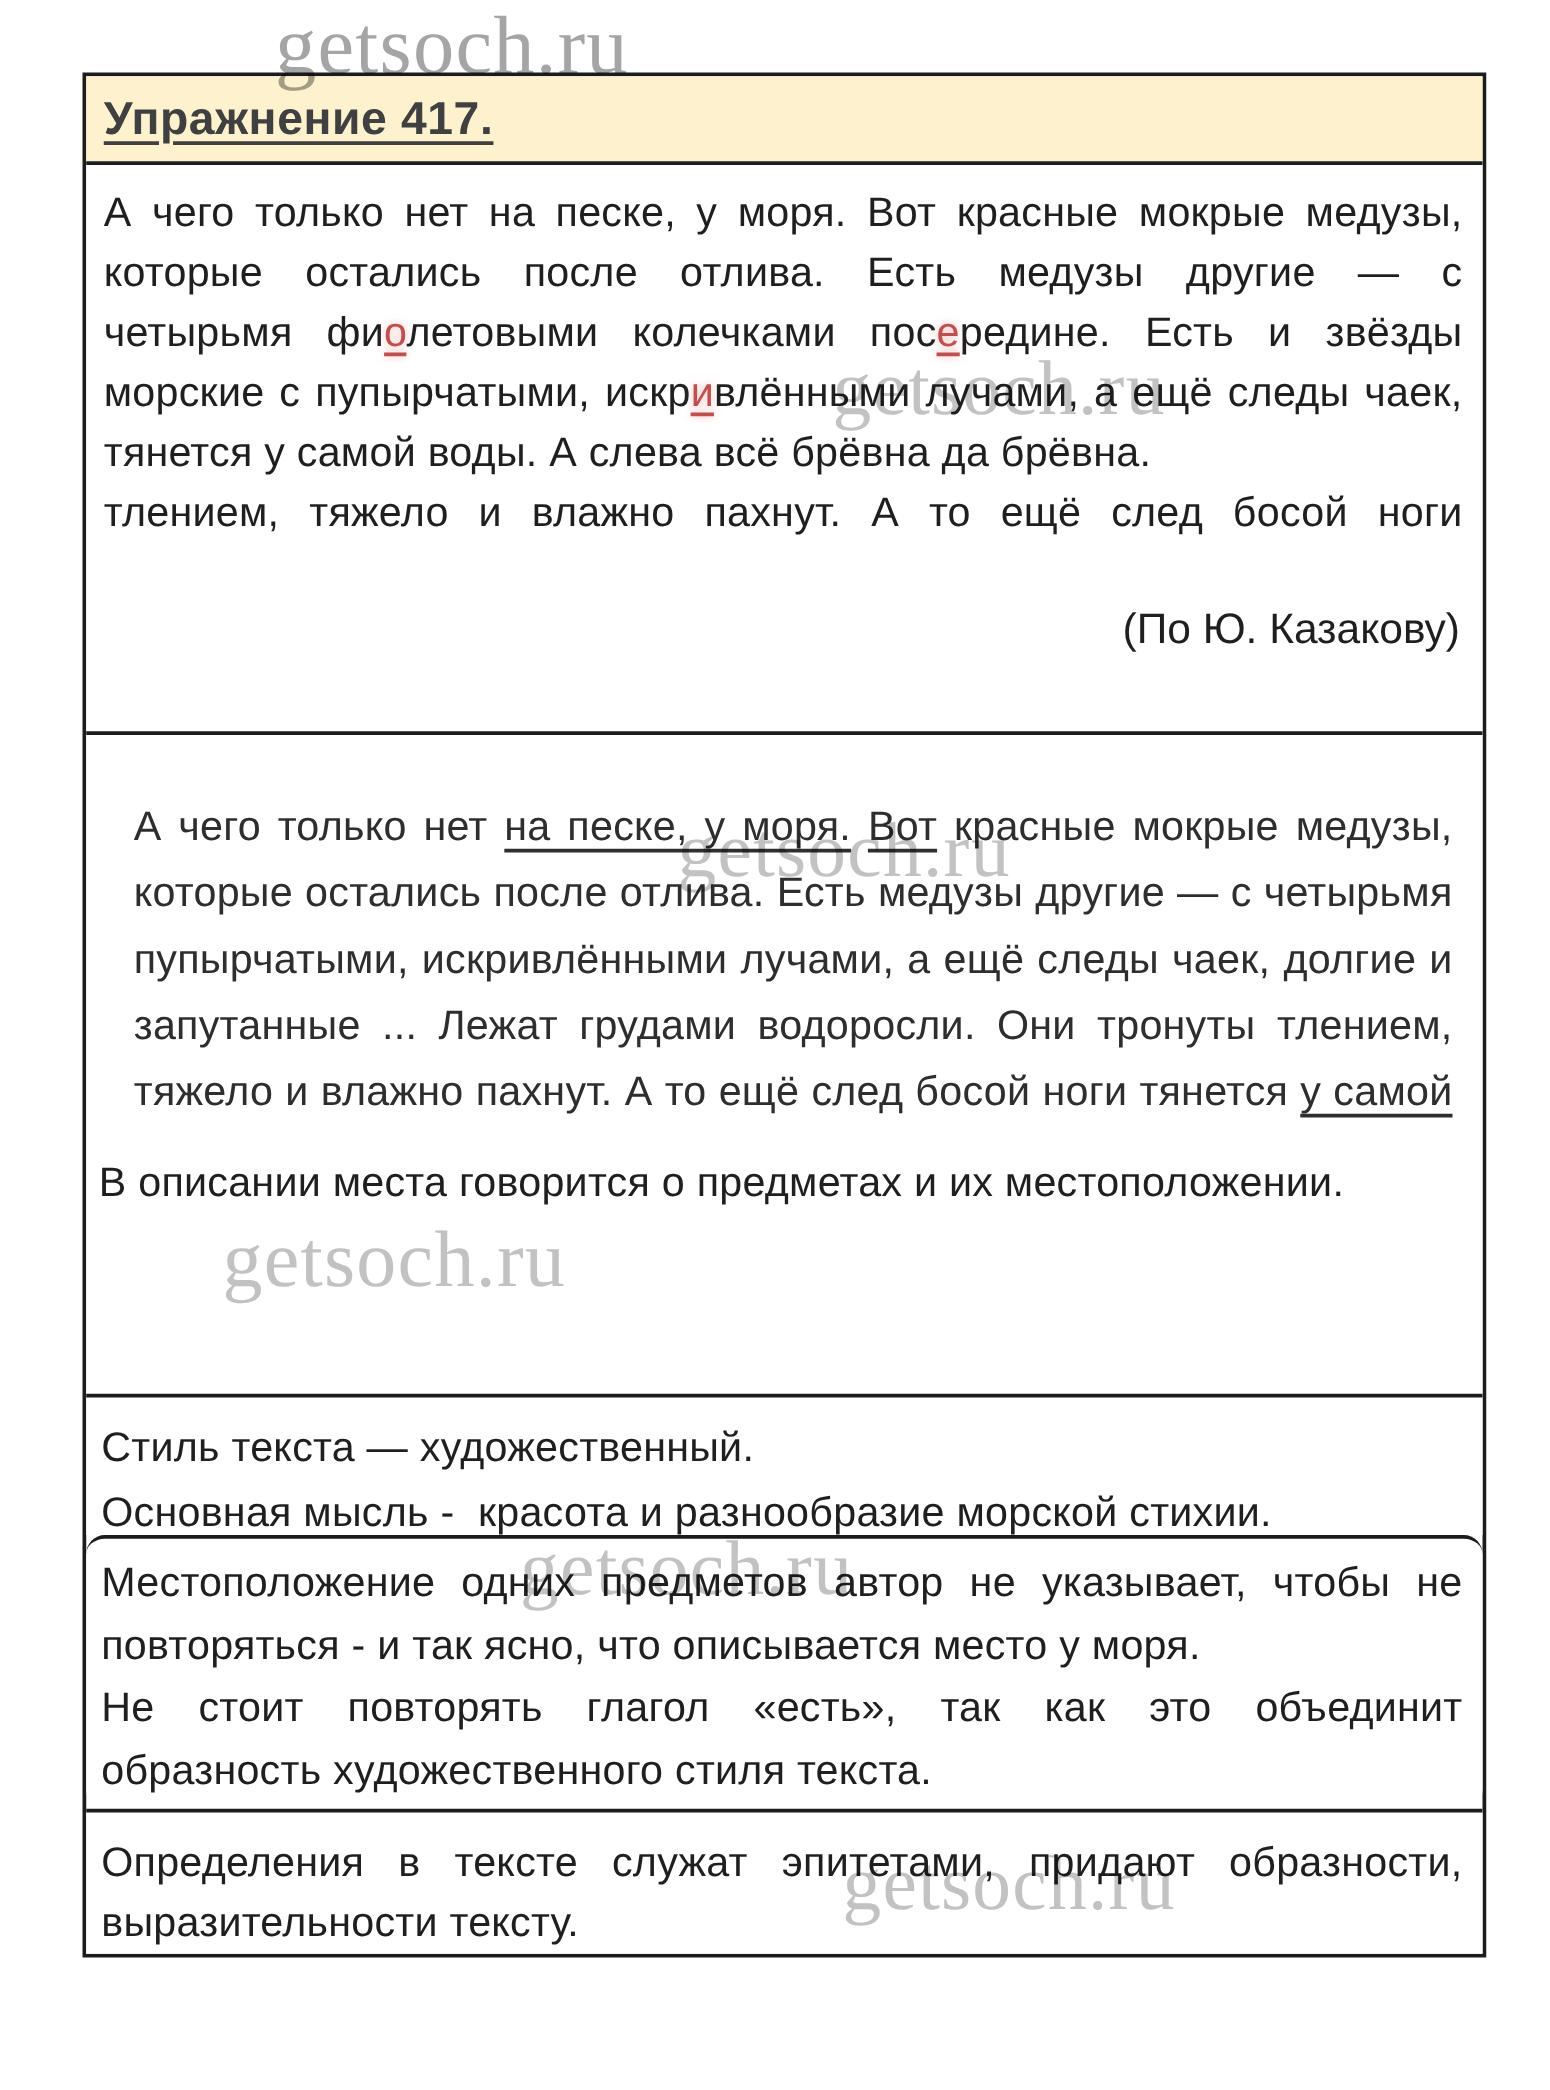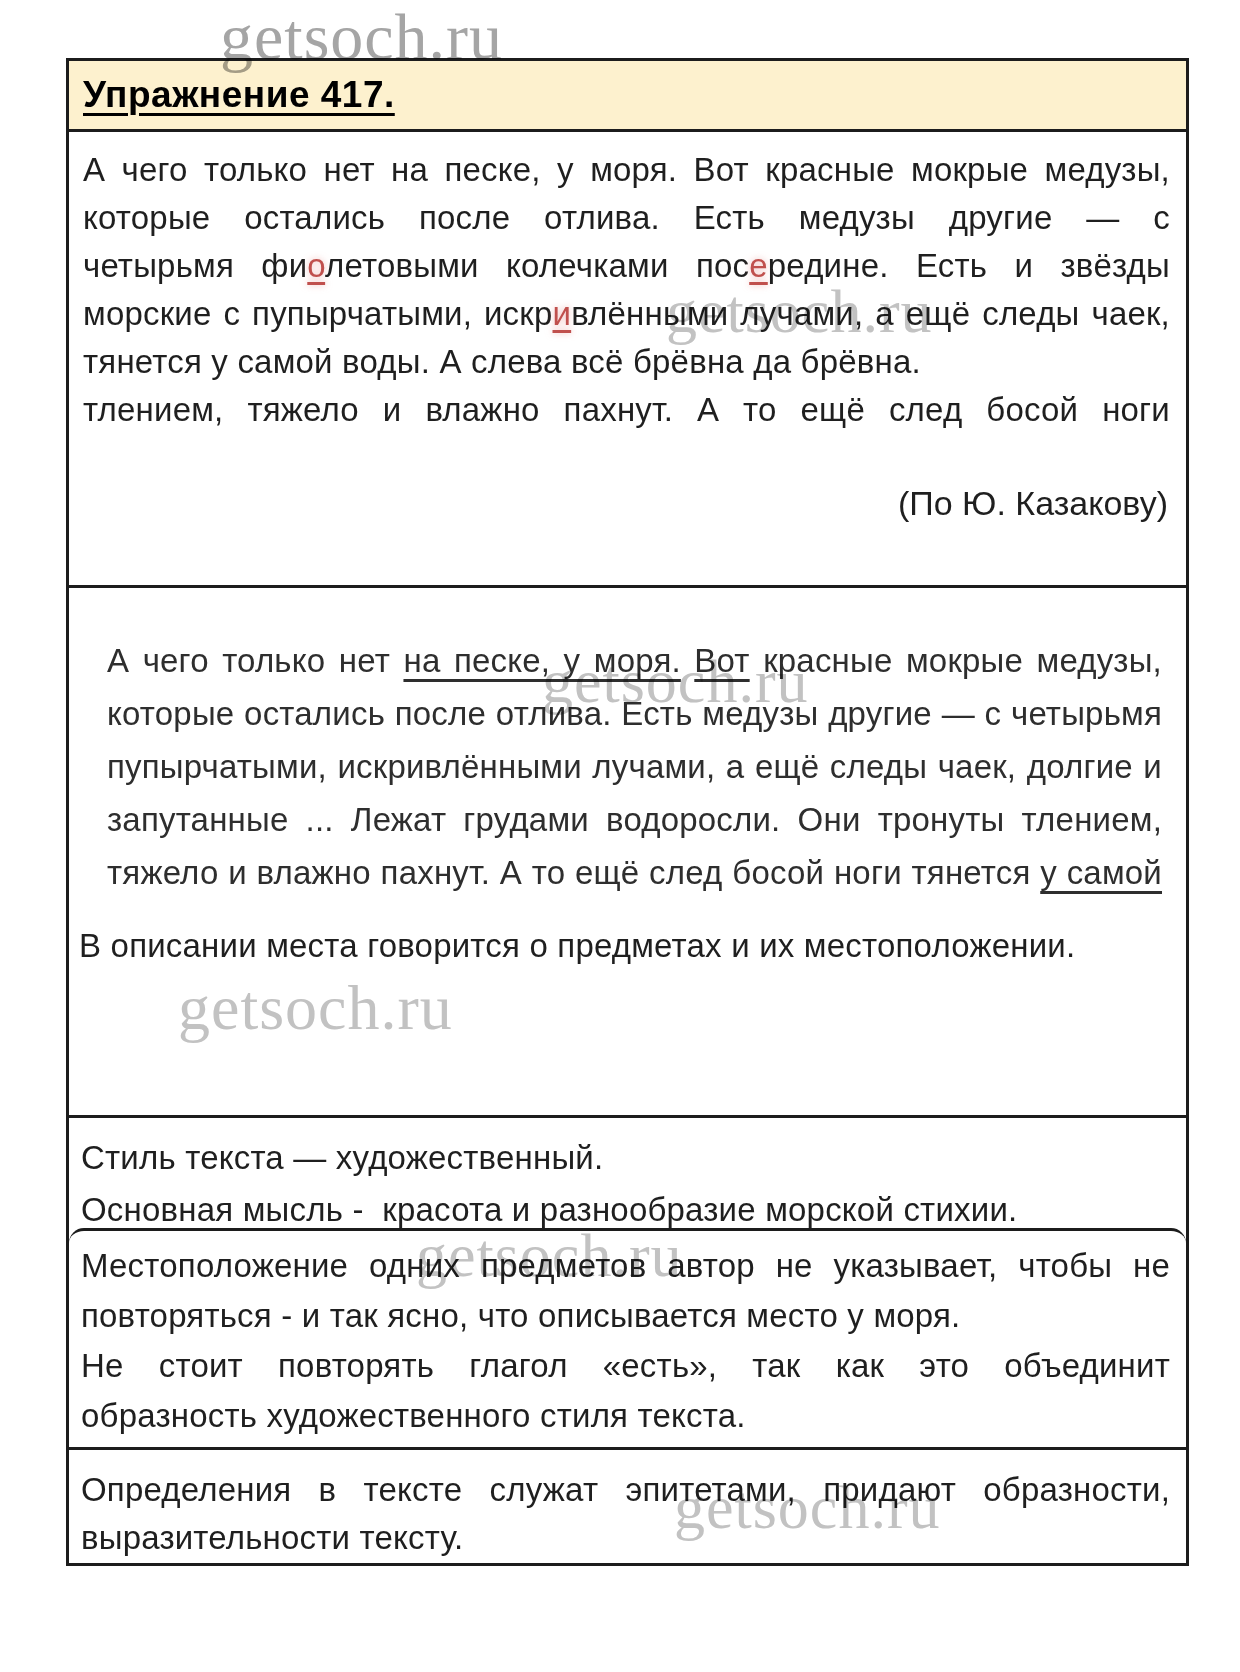--- a/index.html
+++ b/index.html
@@ -26,21 +26,21 @@
     background:#fdf1ce;
     padding:13px 16px 0 14px;
   }
   .header .title{
     font-size:37px;
     font-weight:bold;
     letter-spacing:0.5px;
     text-decoration:underline;
     text-decoration-thickness:3px;
     text-underline-offset:6px;
-    color:#000000;
+    color:#404040;
   }
   .box-exercise{height:456px;padding:14px 16px 0 14px;}
   .box-solution{height:530px;padding:46px 0 0 10px;}
   .box-style{height:113px;padding:14px 16px 0 12px;}
   .box-notes{height:219px;padding:10px 16px 0 12px;border-radius:15px;}
   .box-epithets{height:116px;padding:16px 16px 0 12px;}
 
   .line{white-space:pre-wrap;}
   .just{text-align:justify;text-align-last:justify;}
 

